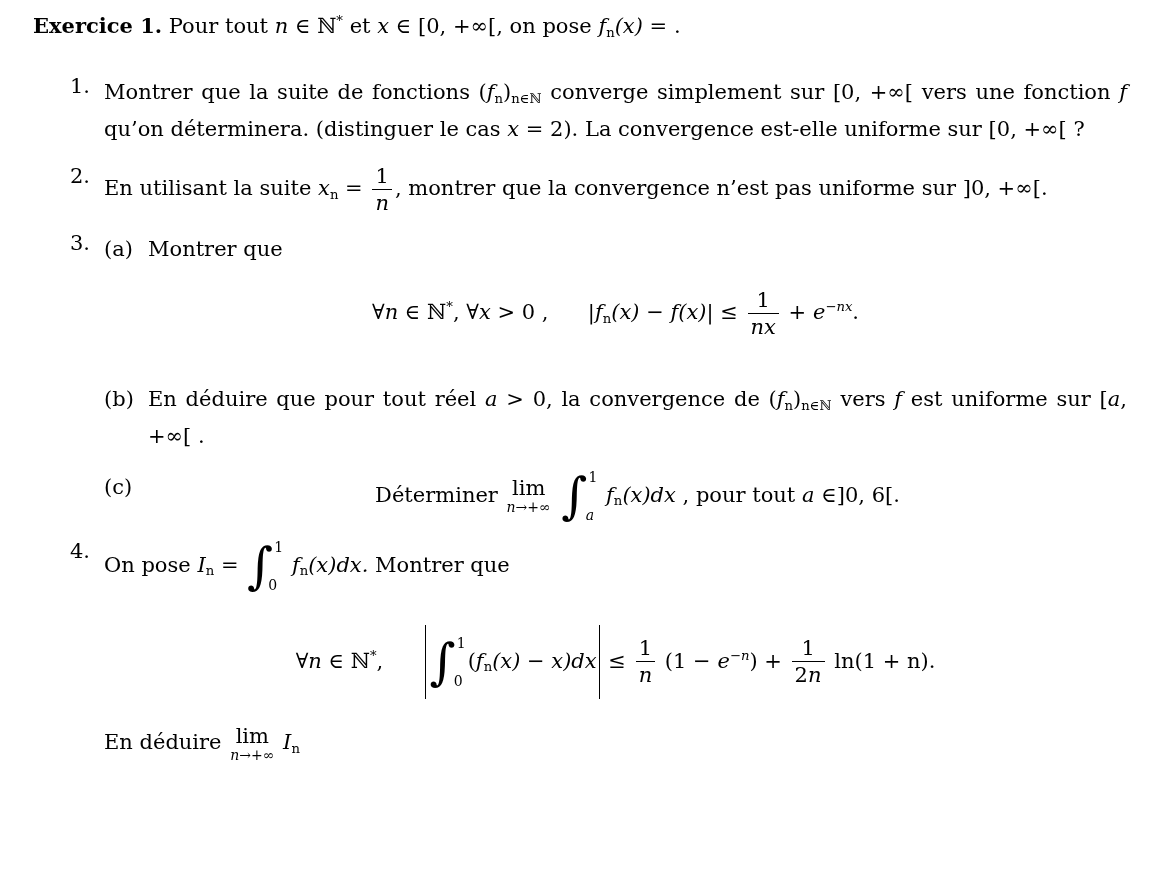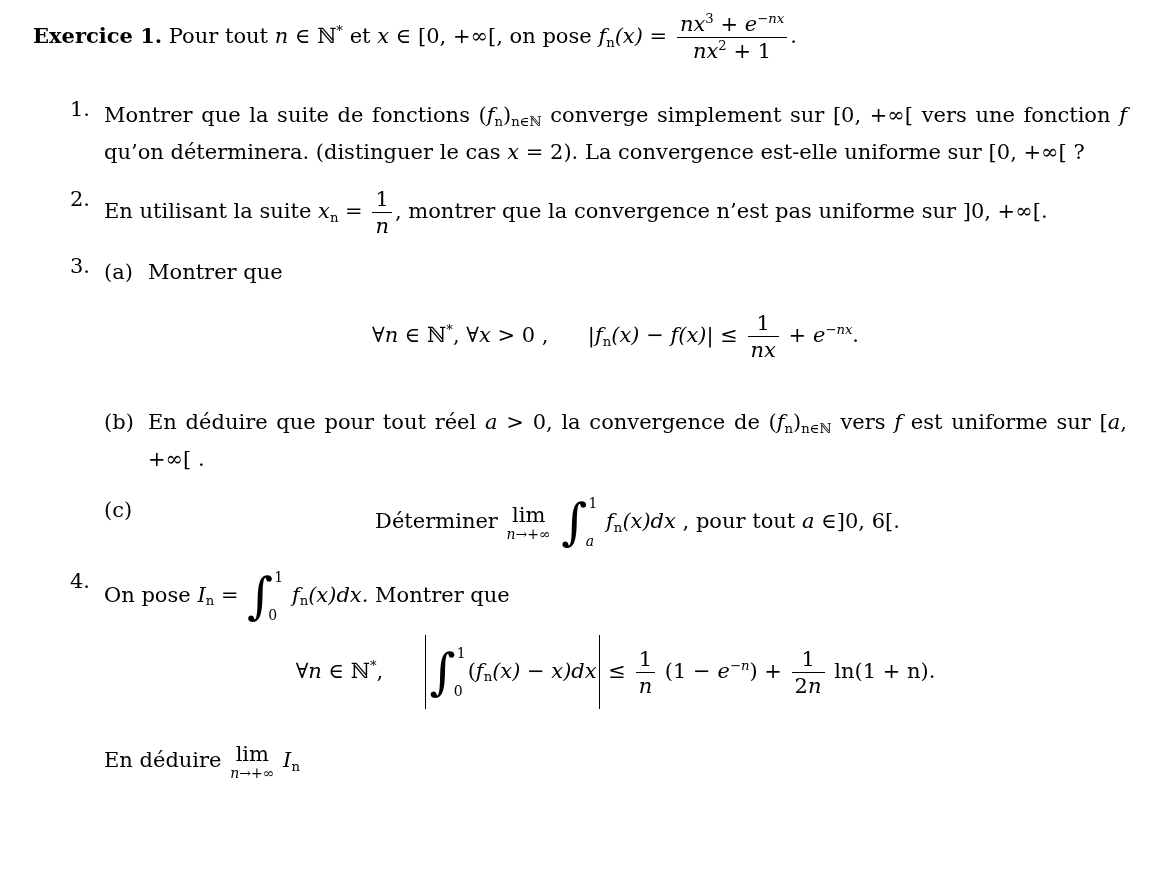--- a/index.html
+++ b/index.html
@@ -23,24 +23,24 @@
   .subitem > .sublabel{flex:none;width:44px;}
   .subitem > .subbody{flex:1;text-align:justify;line-height:1.75;}
   .frac{display:inline-block;vertical-align:middle;text-align:center;line-height:1.15;margin:0 3px;}
   .frac .fnum{display:block;padding:0 3px 1px 3px;}
   .frac .fden{display:block;border-top:1.4px solid #000;padding:1px 3px 0 3px;}
   .intwrap{display:inline-block;vertical-align:middle;white-space:nowrap;margin:0 2px;}
   .intsign{font-size:50px;line-height:54px;vertical-align:middle;font-family:"DejaVu Serif","DejaVu Sans",serif;}
   .intlims{display:inline-flex;flex-direction:column;justify-content:space-between;height:52px;vertical-align:middle;font-size:14px;line-height:1;}
   .intlims .isup{margin-left:1px;}
   .intlims .isub{margin-left:-5px;}
-  .lim{display:inline-flex;flex-direction:column;align-items:center;vertical-align:middle;line-height:1.05;margin:12px 2px;}
+  .lim{display:inline-flex;flex-direction:column;align-items:center;vertical-align:middle;line-height:1.05;margin:4px 2px;}
   .lim .limbot{font-size:14px;margin-top:1px;}
   .display{text-align:center;margin:20px 0 42px 0;line-height:1.2;}
-  .display4{text-align:center;margin:12px 0 22px 0;line-height:1.2;}
+  .display4{text-align:center;margin:32px 0 22px 0;line-height:1.2;}
   .tallbar{display:inline-block;width:0;border-left:1.5px solid #000;height:74px;vertical-align:middle;margin:0 2px;}
   .gap{display:inline-block;width:26px;}
   .outro{margin-top:20px;}
   b{font-weight:bold;}
 </style>
 </head>
 <body>
 
 <div class="page">
 
@@ -50,24 +50,21 @@
     <i>n</i>
     <span>∈</span>
     <span class="bb">ℕ</span><sup>*</sup>
     <span>et</span>
     <i>x</i>
     <span>∈</span>
     <span>[0, +∞[,</span>
     <span>on pose</span>
     <i>f</i><sub>n</sub><i>(x)</i>
     <span>=</span>
-    <span class="frac"><span class="fnum"><i>nx</i><sup>3</sup>
-        <span>+</span>
-        <i>e</i><sup class="mi">−nx</sup></span><span class="fden"><i>nx</i><sup>2</sup>
-        <span>+ 1</span></span></span><span>.</span>
+    <span>.</span>
   </p>
 
   <div class="itemlist">
 
     <div class="item">
       <span class="num">1.</span>
       <div class="body">
         <span>Montrer que la suite de fonctions</span>
         <span><span>(</span><i>f</i><sub>n</sub><span>)</span><sub>n∈ℕ</sub></span>
         <span>converge simplement sur</span>

